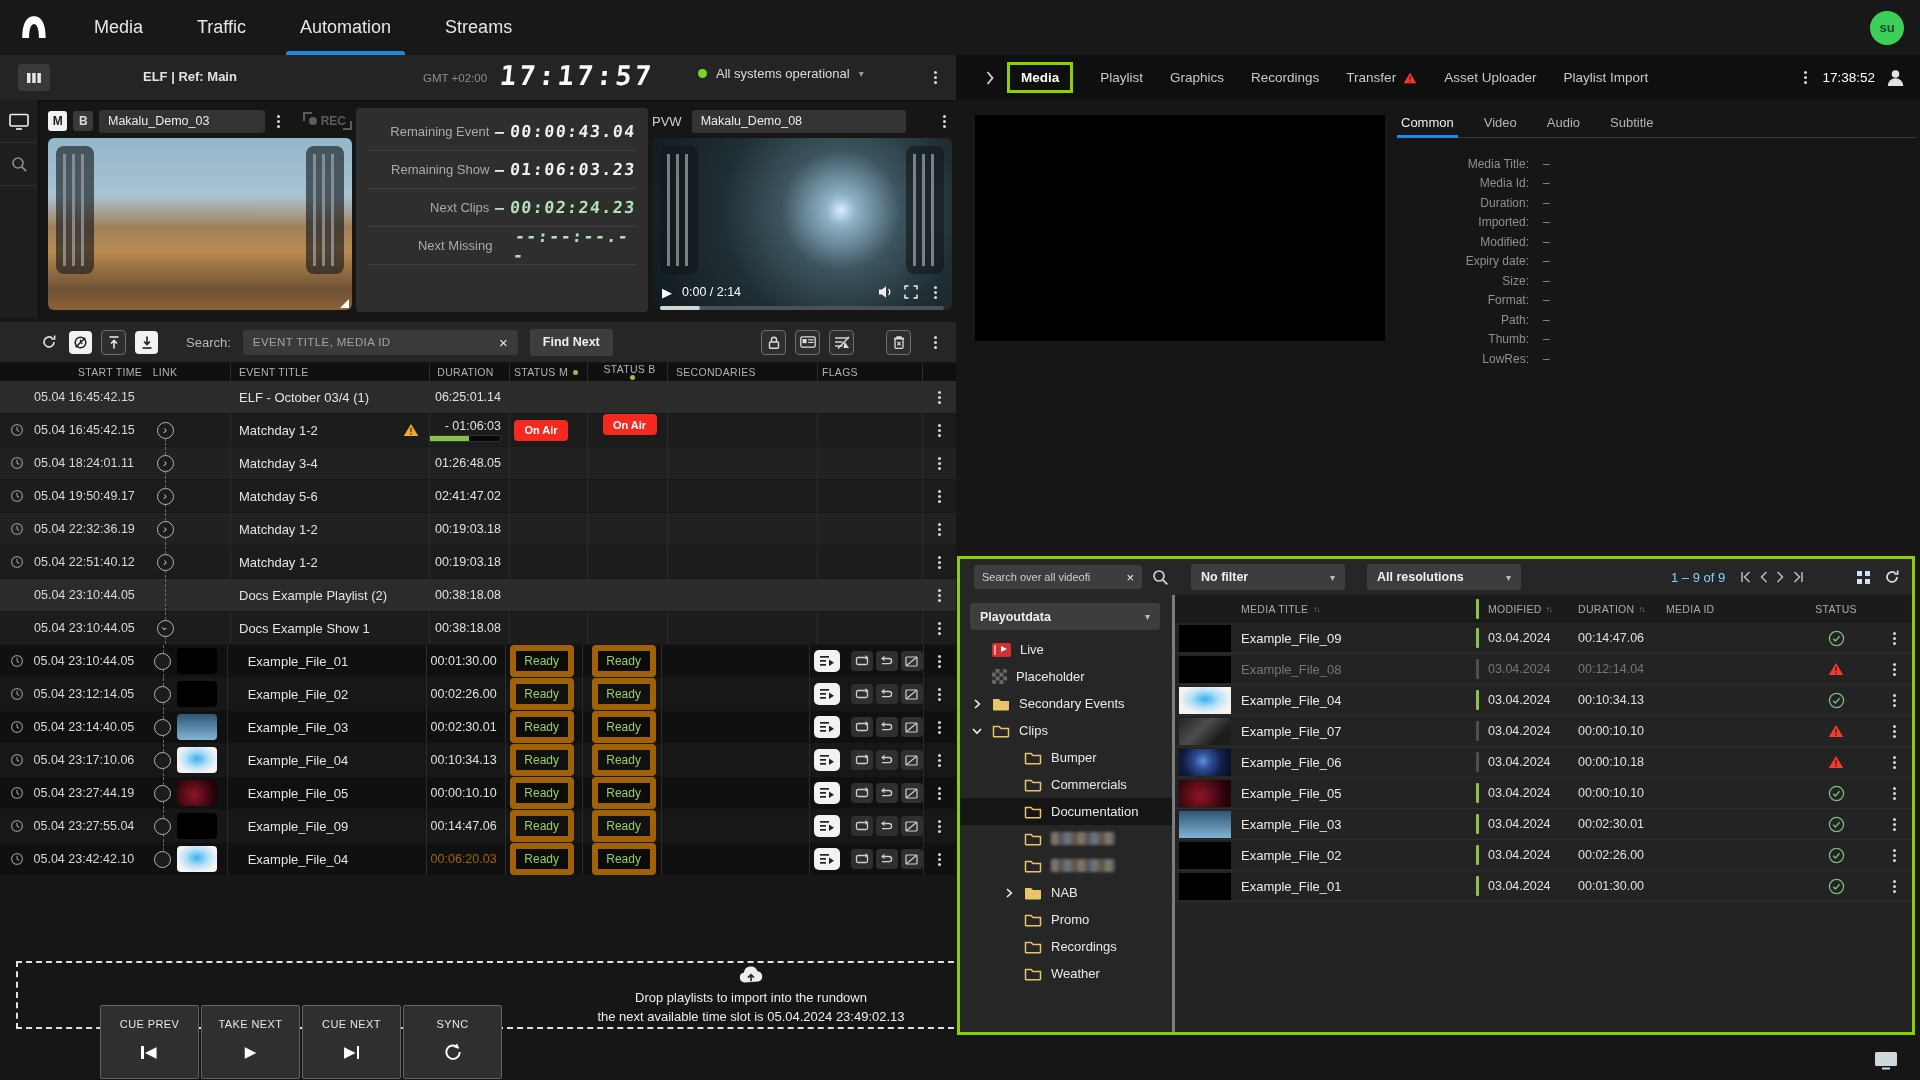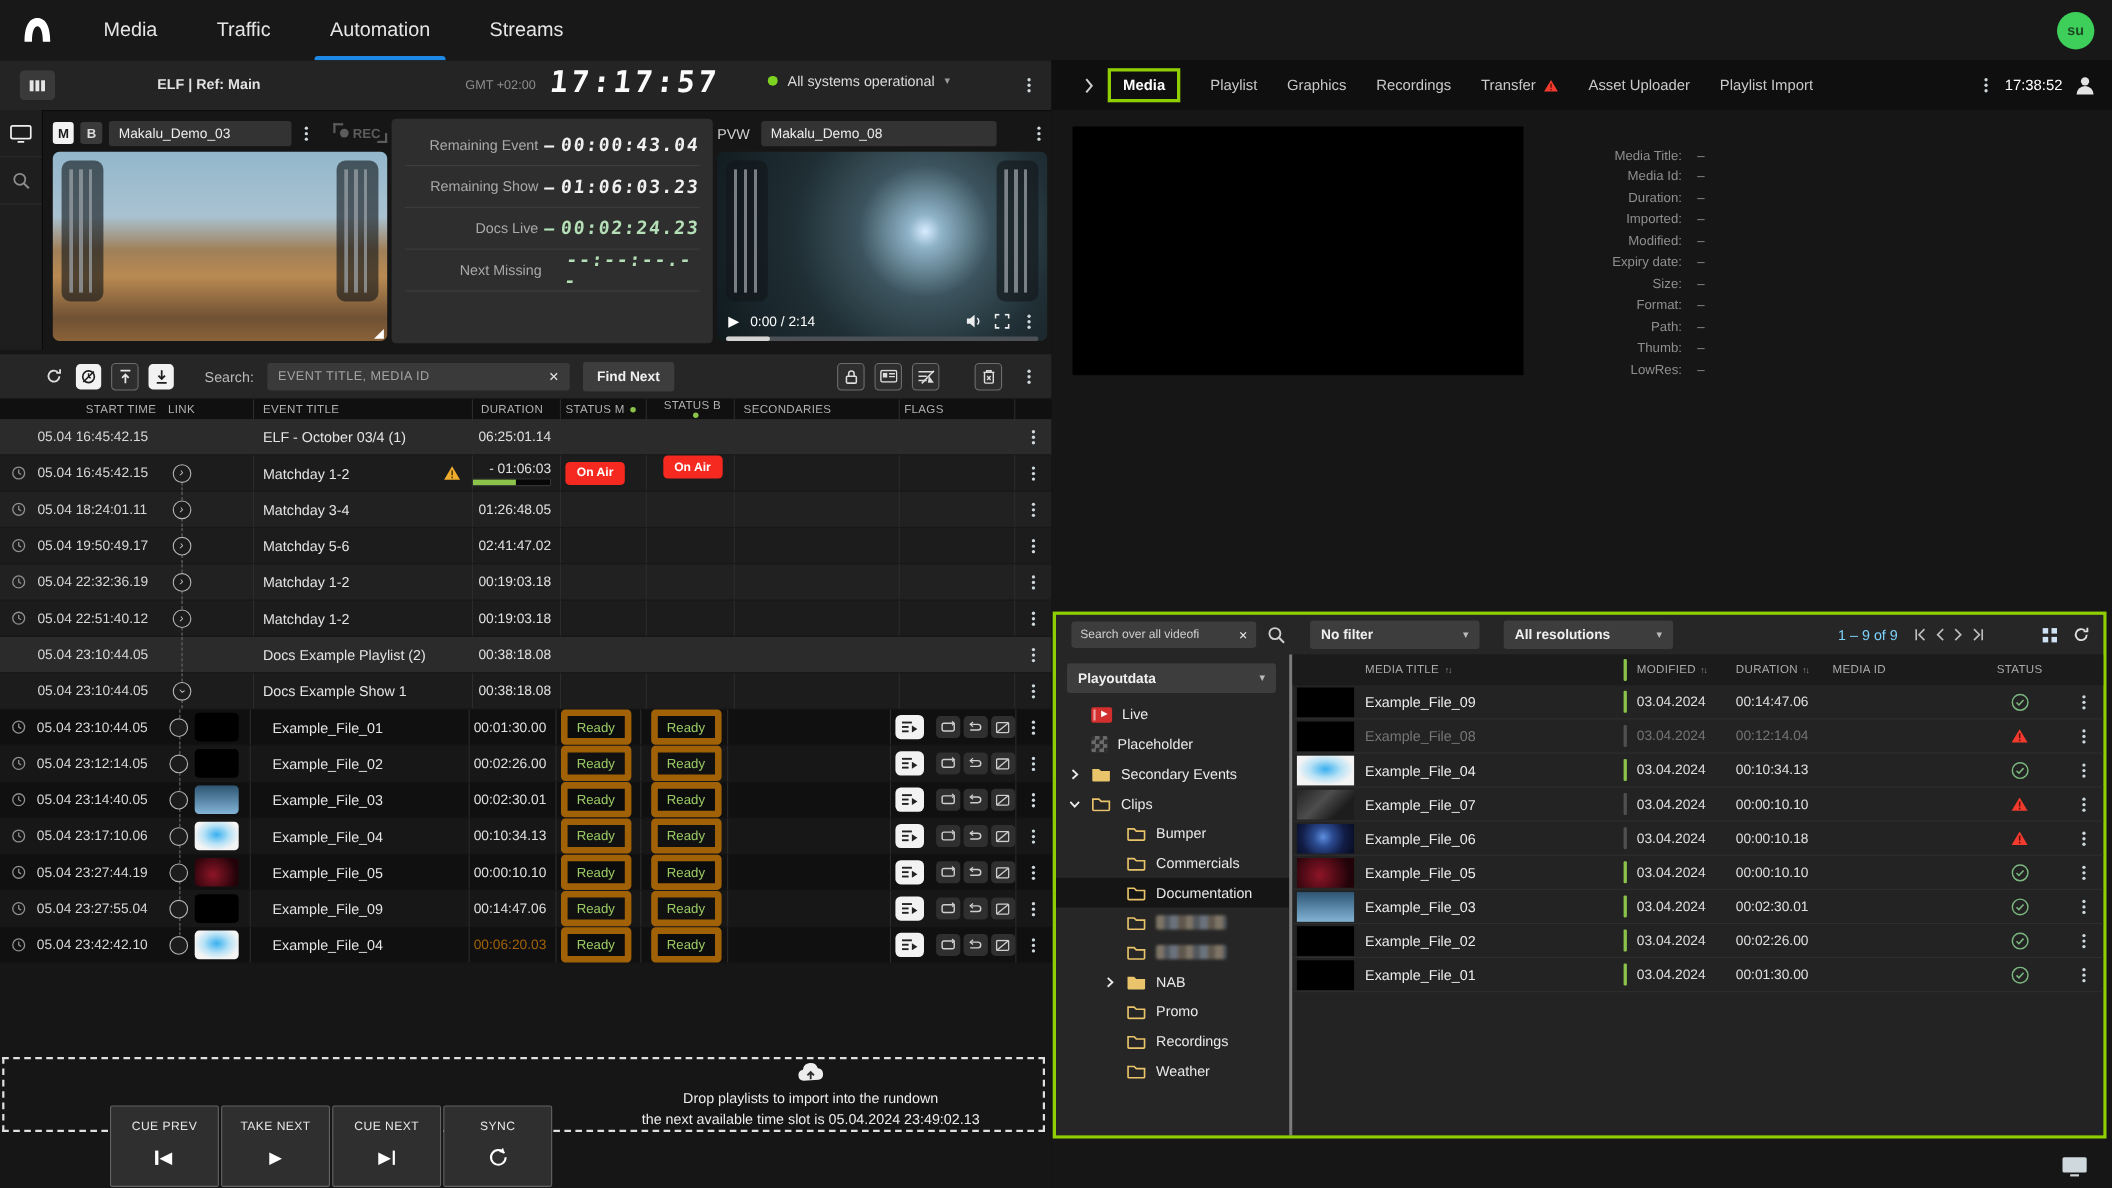--- a/index.html
+++ b/index.html
@@ -143,21 +143,21 @@
   .badge{display:none;}
   .rrow[data-badge="onair"] .badge{display:flex;align-items:center;justify-content:center;min-width:54px;height:21px;
     background:#f5291f;border-radius:4px;color:#fff;font-size:11px;font-weight:bold;}
   .rrow[data-badge="ready"] .badge{display:flex;align-items:center;justify-content:center;min-width:52px;height:20px;
     border:6px solid #a16207;border-radius:4px;color:#9ccc65;font-size:12px;background:rgba(0,0,0,.25);}
   .fchip{display:none;width:22px;height:20px;border-radius:4px;background:#2f2f2f;align-items:center;justify-content:center;}
   .fchip.white{background:#f2f2f2;width:26px;height:22px;border-radius:5px;margin-right:8px;}
   .rrow[data-icons] .fchip{display:flex;}
 
   
-  #dropzone{position:absolute;left:2px;top:906px;width:948px;height:68px;border:2px dashed #e0e0e0;box-sizing:border-box;}
+  #dropzone{position:absolute;left:16px;top:906px;width:948px;height:68px;border:2px dashed #e0e0e0;box-sizing:border-box;}
   #dz-inner{position:absolute;left:530px;right:8px;top:2px;text-align:center;}
   #dz-inner .cl{margin-top:2px;}
   #dz-line1{font-size:13px;color:#ececec;margin-top:1px;}
   #dz-line2{font-size:13px;color:#ececec;margin-top:4px;}
   #transport{position:absolute;left:100px;top:950px;display:flex;gap:2px;z-index:3;}
   .tbtn{width:99px;height:74px;background:#2f2f2f;border:1px solid #636363;border-radius:2px;display:flex;flex-direction:column;
     align-items:center;padding-top:12px;box-sizing:border-box;cursor:pointer;}
   .tbtn .lbl{font-size:11px;color:#e6e6e6;letter-spacing:.4px;}
   .tbtn .ico{margin-top:12px;height:20px;display:flex;align-items:center;justify-content:center;color:#fff;font-size:15px;}
   .tbtn .ico .bar{width:2.5px;height:13px;background:#fff;display:inline-block;}
@@ -369,21 +369,21 @@
             <span class="tval seg">00:00:43.04</span>
           </div>
 
           <div class="trow" data-tone="white">
             <span class="tlabel">Remaining Show</span>
             <span class="tsign seg">–</span>
             <span class="tval seg">01:06:03.23</span>
           </div>
 
           <div class="trow" data-tone="green">
-            <span class="tlabel">Docs Live</span>
+            <span class="tlabel">Next Clips</span>
             <span class="tsign seg">–</span>
             <span class="tval seg">00:02:24.23</span>
           </div>
 
           <div class="trow" data-tone="green">
             <span class="tlabel">Next Missing</span>
             <span class="tsign seg"></span>
             <span class="tval seg">--:--:--.--</span>
           </div>
 
@@ -1344,20 +1344,31 @@
               <circle cx="10" cy="6.6" r="3.6" fill="#e3e3e3"></circle>
               <path d="M2.6 18 a7.4 7.4 0 0 1 14.8 0 Z" fill="#e3e3e3"></path>
             </svg>
         </span>
       </div>
     </div>
 
     <div id="preview"></div>
 
     <div id="details">
+      <div id="dtabs">
+
+          <span class="dtab" data-active=""><span>Common</span></span>
+
+          <span class="dtab"><span>Video</span></span>
+
+          <span class="dtab"><span>Audio</span></span>
+
+          <span class="dtab"><span>Subtitle</span></span>
+
+      </div>
       <div id="dfields">
 
           <div class="frow">
             <span class="flabel">Media Title:</span>
             <span class="fval">–</span>
           </div>
 
           <div class="frow">
             <span class="flabel">Media Id:</span>
             <span class="fval">–</span>

